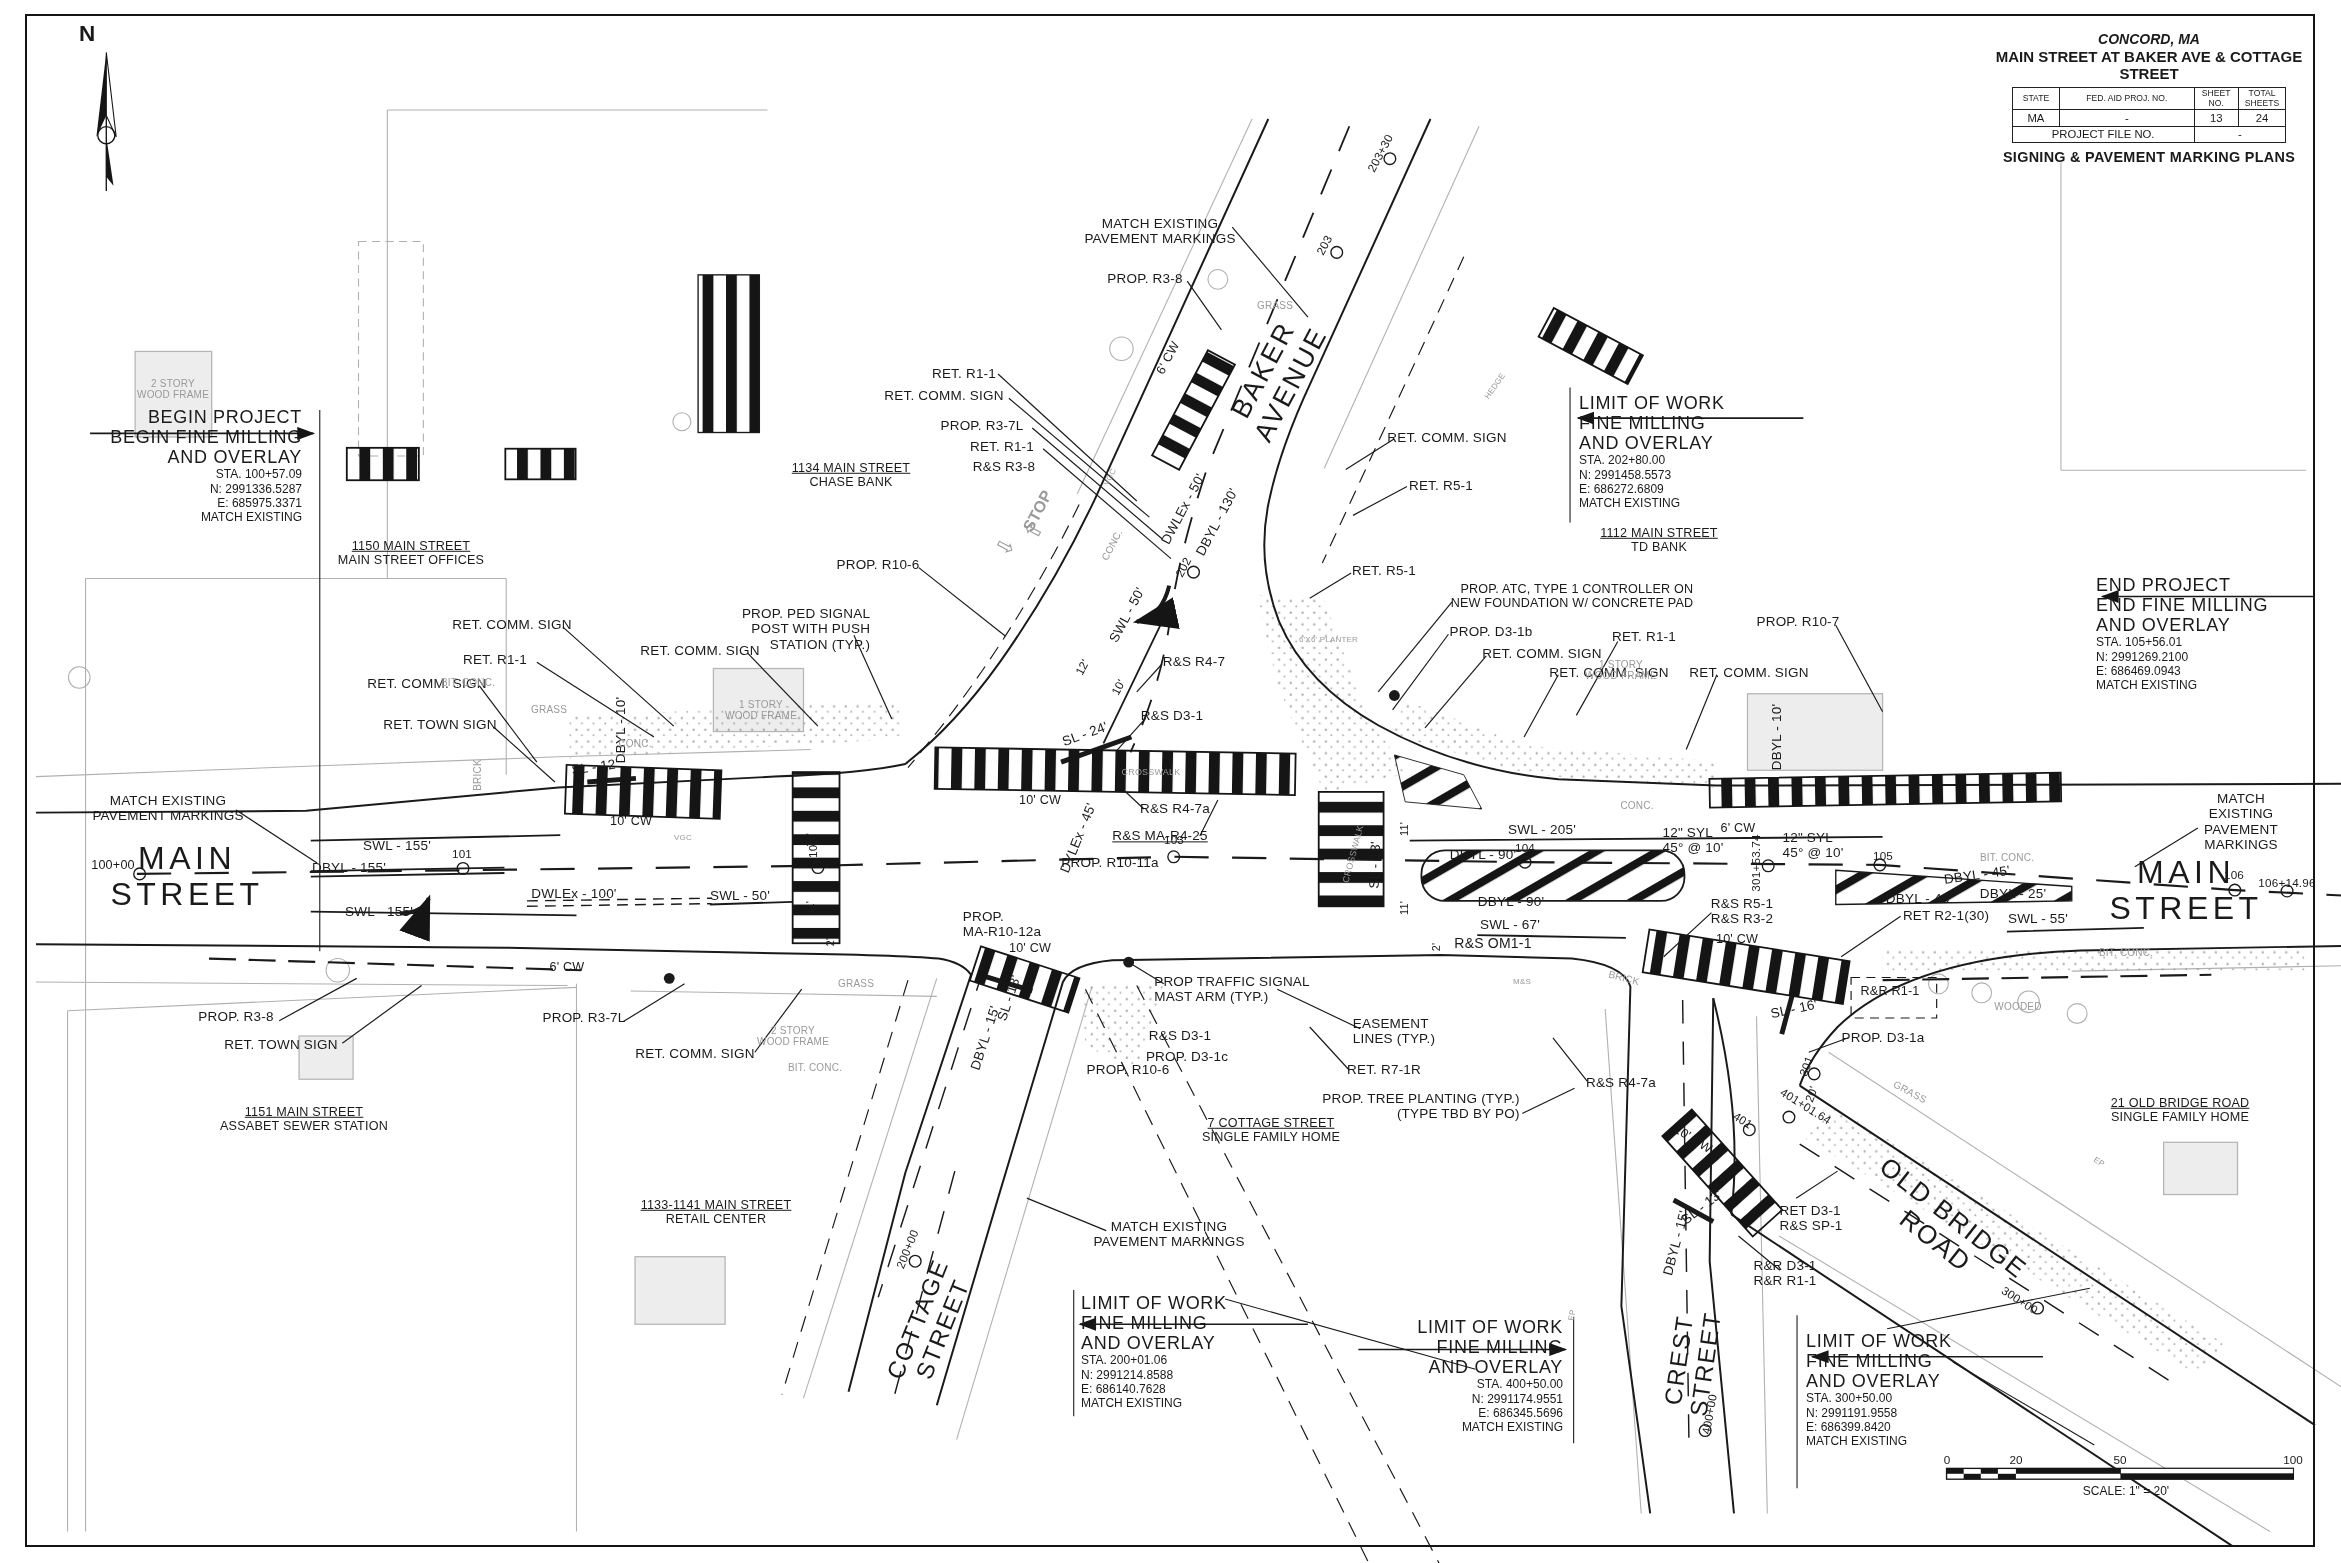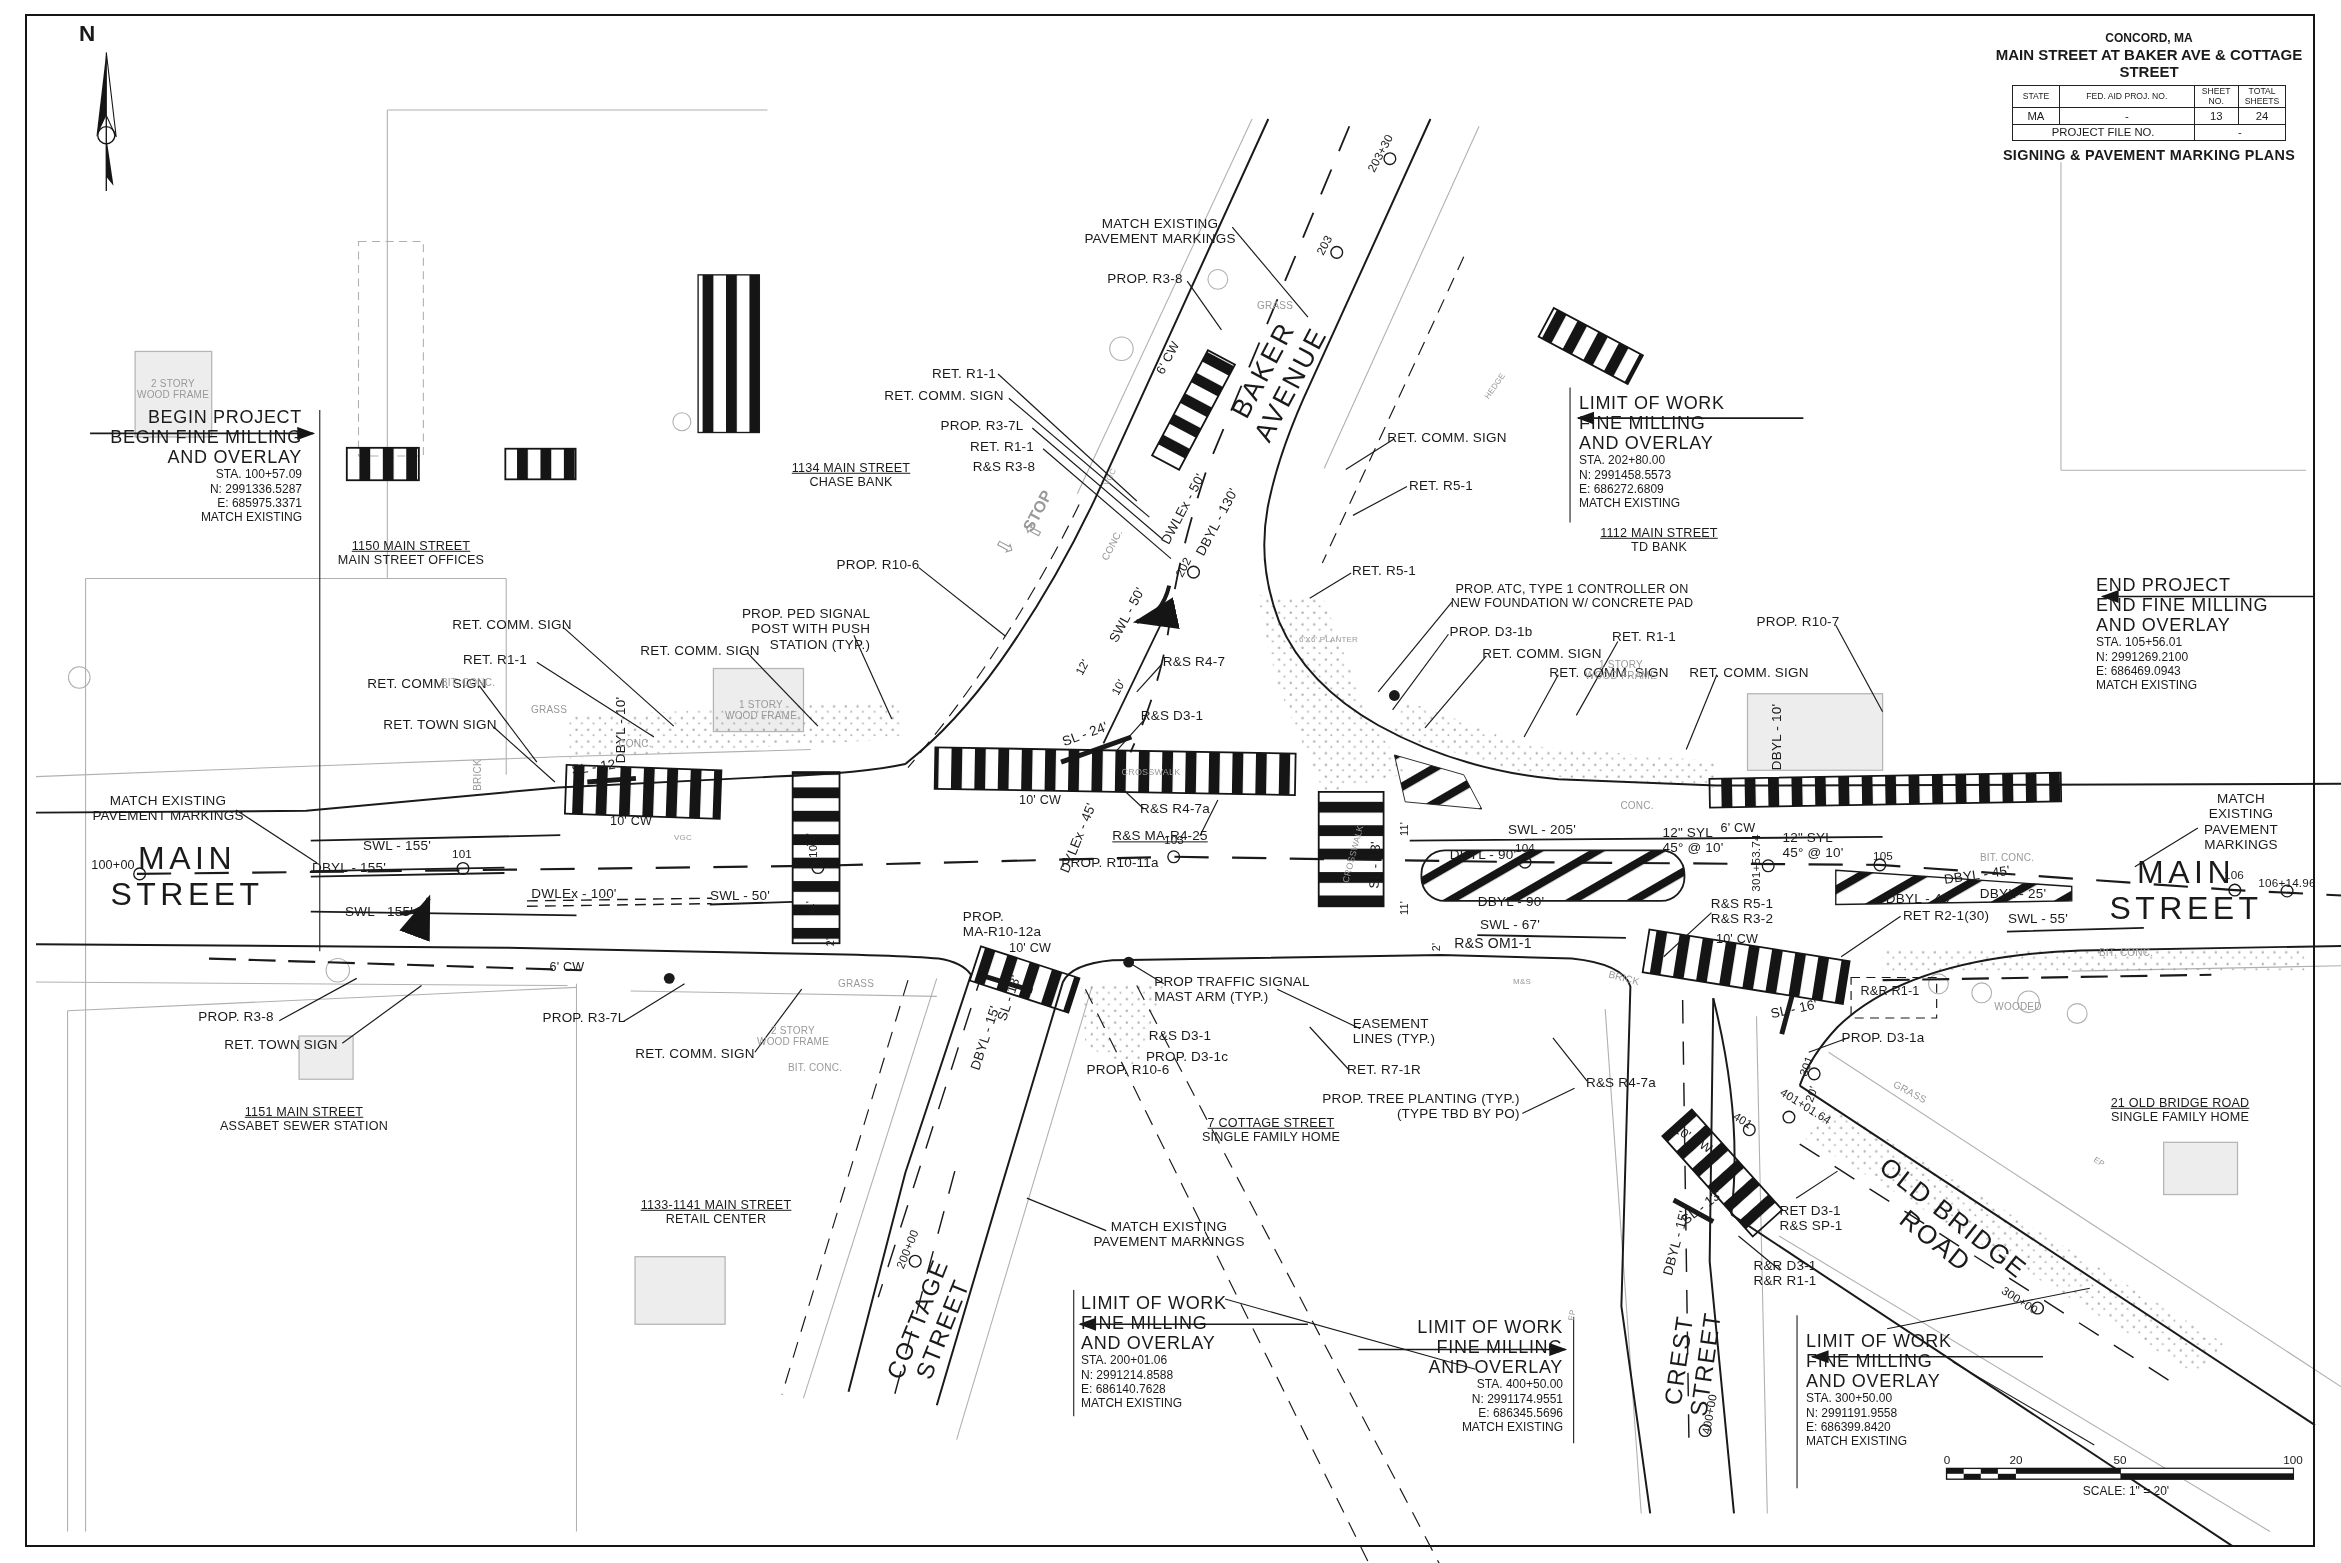--- a/index.html
+++ b/index.html
@@ -11,21 +11,21 @@
   svg.plan{position:absolute;left:0;top:0;}
   .lbl{position:absolute;white-space:pre-line;line-height:1.13;letter-spacing:0.2px;
        transform-origin:center center;text-align:center;}
   .lbl .ul{text-decoration:underline;}
   .ctx{color:#999;}
   .blk{position:absolute;line-height:1.12;}
   .blk .bt{font-size:18px;letter-spacing:0.7px;}
   .blk .bd{font-size:12px;margin-top:0.9px;}
   .blk .bd:first-of-type{margin-top:4.5px;}
   #titleblock{position:absolute;left:1968px;top:31px;width:362px;text-align:center;}
-  #tb-city{font-weight:bold;font-size:12px;}
+  #tb-city{font-weight:bold;font-size:14px;font-style:italic;}
   #tb-project{font-weight:bold;font-size:15px;margin-top:0.9px;}
   #tb-table{margin:5.4px auto 0 auto;border-collapse:collapse;}
   #tb-table td{border:1.4px solid #222;text-align:center;vertical-align:middle;}
   #tb-table .hd{font-size:8.6px;line-height:1.1;padding:0.9px 2.7px;}
   #tb-table .vl{font-size:11.3px;padding:1.8px 2.7px;}
   #tb-sub{font-weight:bold;font-size:14.4px;margin-top:6.3px;letter-spacing:0.3px;}
   #north-n{position:absolute;left:87px;top:34px;font-size:22.5px;font-weight:bold;
            transform:translate(-50%,-50%);}
   .scale-num{position:absolute;font-size:11.7px;transform:translate(-50%,-100%);}
   #scale-text{position:absolute;left:2126px;top:1484px;font-size:12px;transform:translate(-50%,0);}
@@ -296,21 +296,21 @@
       <div class="lbl" style="left: 512px; top: 625px; font-size: 13.5px; transform: translate(-50%, -50%) rotate(0deg);"><div>RET. COMM. SIGN</div></div>
       <div class="lbl" style="left: 495px; top: 660px; font-size: 13.5px; transform: translate(-50%, -50%) rotate(0deg);"><div>RET. R1-1</div></div>
       <div class="lbl" style="left: 427px; top: 684px; font-size: 13.5px; transform: translate(-50%, -50%) rotate(0deg);"><div>RET. COMM. SIGN</div></div>
       <div class="lbl" style="left: 440px; top: 725px; font-size: 13.5px; transform: translate(-50%, -50%) rotate(0deg);"><div>RET. TOWN SIGN</div></div>
       <div class="lbl" style="left: 168px; top: 808px; font-size: 13.5px; transform: translate(-50%, -50%) rotate(0deg);"><div>MATCH EXISTING</div><div>PAVEMENT MARKINGS</div></div>
       <div class="lbl" style="left: 113px; top: 865px; font-size: 12.6px; transform: translate(-50%, -50%) rotate(0deg);"><div>100+00</div></div>
       <div class="lbl" style="left: 411px; top: 553px; font-size: 12.6px; transform: translate(-50%, -50%) rotate(0deg);"><div><span class="ul">1150 MAIN STREET</span></div><div>MAIN STREET OFFICES</div></div>
       <div class="lbl" style="left: 1447px; top: 438px; font-size: 13.5px; transform: translate(-50%, -50%) rotate(0deg);"><div>RET. COMM. SIGN</div></div>
       <div class="lbl" style="left: 1441px; top: 486px; font-size: 13.5px; transform: translate(-50%, -50%) rotate(0deg);"><div>RET. R5-1</div></div>
       <div class="lbl" style="left: 1384px; top: 571px; font-size: 13.5px; transform: translate(-50%, -50%) rotate(0deg);"><div>RET. R5-1</div></div>
-      <div class="lbl" style="left: 1572px; top: 596px; font-size: 12.6px; transform: translate(-50%, -50%) rotate(0deg); text-align: center;"><div>PROP. ATC, TYPE 1 CONTROLLER ON</div><div>NEW FOUNDATION W/ CONCRETE PAD</div></div>
+      <div class="lbl" style="left: 1572px; top: 596px; font-size: 12.6px; transform: translate(-50%, -50%) rotate(0deg); text-align: right;"><div>PROP. ATC, TYPE 1 CONTROLLER ON</div><div>NEW FOUNDATION W/ CONCRETE PAD</div></div>
       <div class="lbl" style="left: 1491px; top: 632px; font-size: 13.5px; transform: translate(-50%, -50%) rotate(0deg);"><div>PROP. D3-1b</div></div>
       <div class="lbl" style="left: 1542px; top: 654px; font-size: 13.5px; transform: translate(-50%, -50%) rotate(0deg);"><div>RET. COMM. SIGN</div></div>
       <div class="lbl" style="left: 1644px; top: 637px; font-size: 13.5px; transform: translate(-50%, -50%) rotate(0deg);"><div>RET. R1-1</div></div>
       <div class="lbl" style="left: 1609px; top: 673px; font-size: 13.5px; transform: translate(-50%, -50%) rotate(0deg);"><div>RET. COMM. SIGN</div></div>
       <div class="lbl" style="left: 1749px; top: 673px; font-size: 13.5px; transform: translate(-50%, -50%) rotate(0deg);"><div>RET. COMM. SIGN</div></div>
       <div class="lbl" style="left: 1798px; top: 622px; font-size: 13.5px; transform: translate(-50%, -50%) rotate(0deg);"><div>PROP. R10-7</div></div>
       <div class="lbl" style="left: 1659px; top: 540px; font-size: 12.6px; transform: translate(-50%, -50%) rotate(0deg);"><div><span class="ul">1112 MAIN STREET</span></div><div>TD BANK</div></div>
       <div class="lbl" style="left: 2241px; top: 821px; font-size: 13.5px; transform: translate(-50%, -50%) rotate(0deg);"><div>MATCH EXISTING</div><div>PAVEMENT MARKINGS</div></div>
       <div class="lbl" style="left: 397px; top: 846px; font-size: 13.5px; transform: translate(-50%, -50%) rotate(0deg);"><div>SWL - 155'</div></div>
       <div class="lbl" style="left: 349px; top: 868px; font-size: 13.5px; transform: translate(-50%, -50%) rotate(0deg);"><div>DBYL - 155'</div></div>

